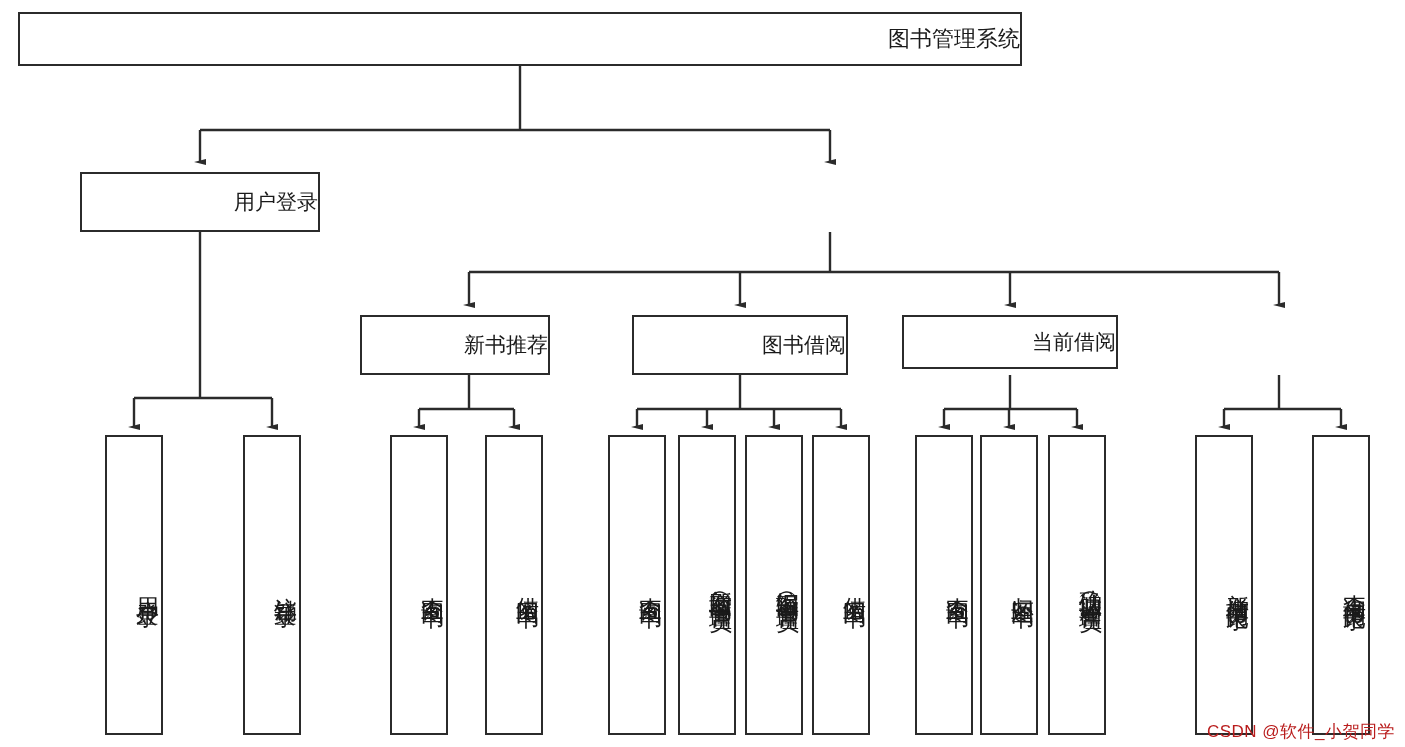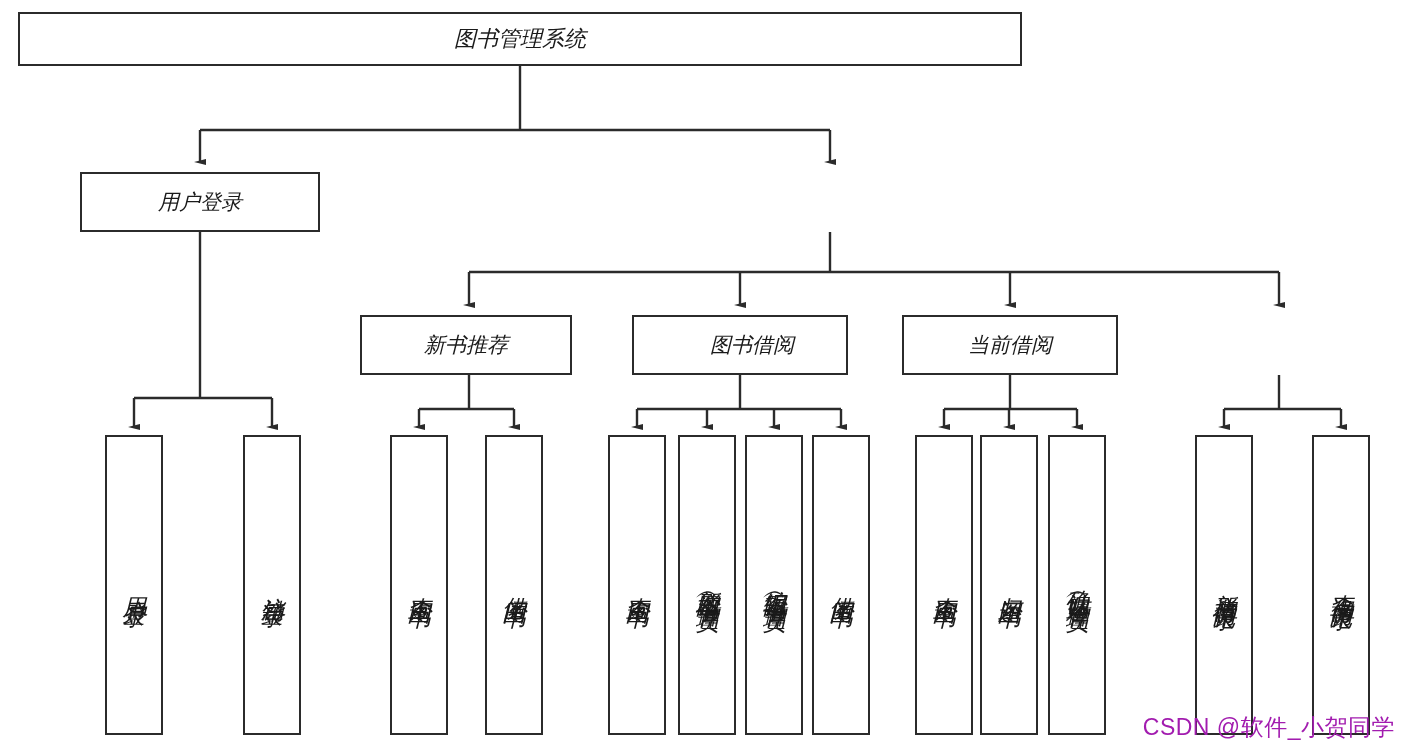--- a/index.html
+++ b/index.html
@@ -11,23 +11,22 @@
   }
   #stage{position:relative;width:1405px;height:747px;}
   svg#wires{position:absolute;left:0;top:0;width:1405px;height:747px;}
   .node{
     position:absolute;
     box-sizing:border-box;
     background:#ffffff;
     border:2px solid #2b2b2b;
     display:flex;
     align-items:center;
-    justify-content:center;
+    justify-content:flex-end;
     color:#1a1a1a;
-    font-style:italic;
   }
   .node .lbl{
     display:block;
     text-align:center;
     line-height:1.18;
     white-space:nowrap;
   }
   .h-node .lbl{font-size:21px;}
   .root .lbl{font-size:22px;}
   .v-node{padding:6px 2px;}
@@ -35,22 +34,22 @@
     writing-mode:vertical-rl;
     text-orientation:upright;
     font-size:23px;
     letter-spacing:3px;
     line-height:1.0;
     white-space:normal;
   }
   #watermark{
     position:absolute;
     right:10px;bottom:4px;
-    font-size:23px;
-    color:#a21caf;
+    font-size:17px;
+    color:#b91c1c;
     letter-spacing:0.5px;
     white-space:nowrap;
     pointer-events:none;
   }
 </style>
 </head>
 <body>
 
 <div id="stage">
 
@@ -105,27 +104,27 @@
   </svg>
 
   <div class="node h-node root" style="left:18px;top:12px;width:1004px;height:54px;">
     <span class="lbl">图书管理系统</span>
   </div>
 
   <div class="node h-node" style="left:80px;top:172px;width:240px;height:60px;">
     <span class="lbl">用户登录</span>
   </div>
 
-  <div class="node h-node" style="left:360px;top:315px;width:212px;height:60px;">
+  <div class="node h-node" style="left:360px;top:315px;width:190px;height:60px;">
     <span class="lbl">新书推荐</span>
   </div>
   <div class="node h-node" style="left:632px;top:315px;width:216px;height:60px;padding-left:24px;">
     <span class="lbl">图书借阅</span>
   </div>
-  <div class="node h-node" style="left:902px;top:315px;width:216px;height:60px;">
+  <div class="node h-node" style="left:902px;top:315px;width:216px;height:54px;">
     <span class="lbl">当前借阅</span>
   </div>
 
   <div class="node v-node" style="left:105px;top:435px;width:58px;height:300px;">
     <span class="lbl">用户登录</span>
   </div>
   <div class="node v-node" style="left:243px;top:435px;width:58px;height:300px;">
     <span class="lbl">注销登录</span>
   </div>
   <div class="node v-node" style="left:390px;top:435px;width:58px;height:300px;">

